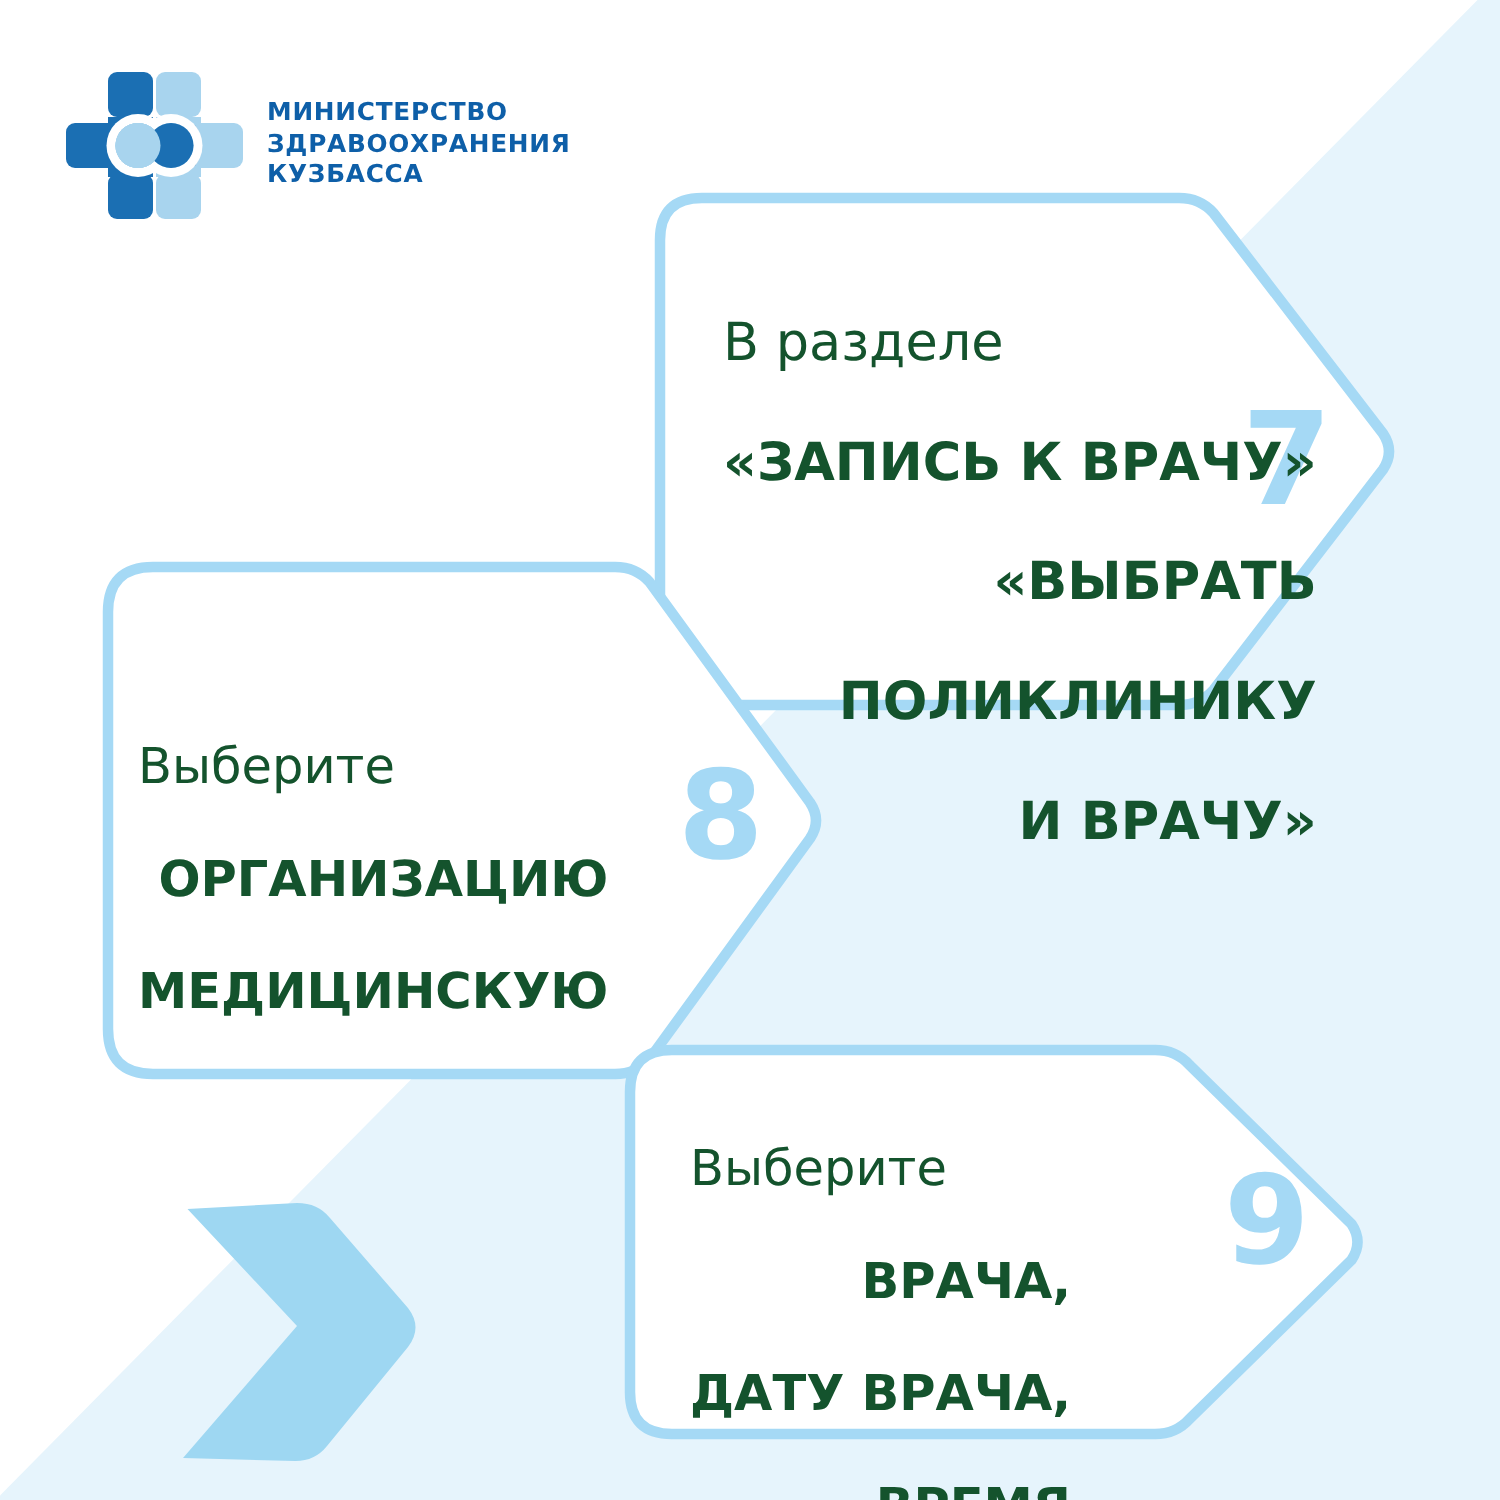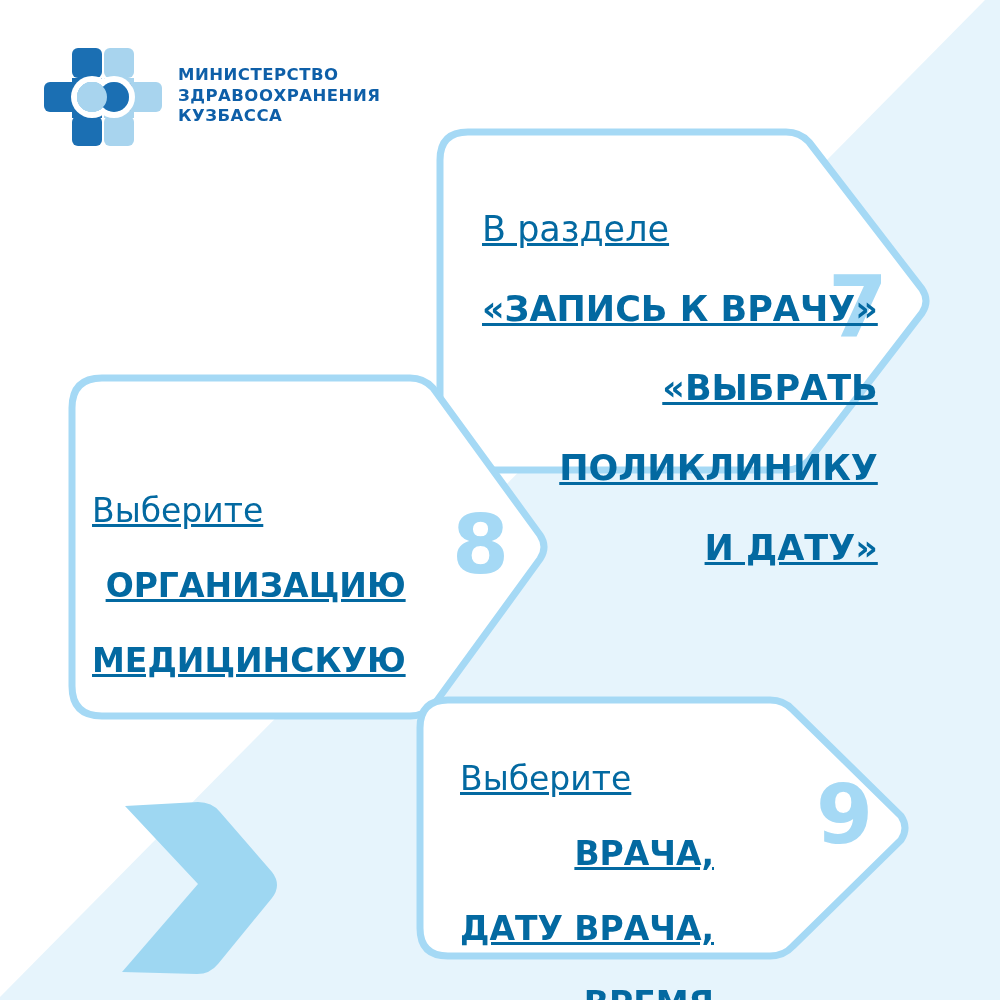--- a/index.html
+++ b/index.html
@@ -46,25 +46,24 @@
 
   
   .card {
     position: absolute;
     z-index: 3;
   }
   .card svg { display: block; overflow: visible; }
 
   .card-text {
     position: absolute;
-    color: #0369a1;
+    color: #14532d;
     font-family: "DejaVu Sans", "Liberation Sans", sans-serif;
     line-height: 1.14;
     white-space: pre-line;
-    text-decoration: underline;
   }
   .card-num {
     position: absolute;
     color: #A5D9F5;
     font-family: "DejaVu Sans", "Liberation Sans", sans-serif;
     font-weight: bold;
     line-height: 1;
     user-select: none;
   }
   .ln-reg { font-weight: normal; }
@@ -147,21 +146,21 @@
                Q6 344 6 316
                L6 34
                Q6 6 34 6 Z" fill="#ffffff" stroke="#A5D9F5" stroke-width="7" stroke-linejoin="round"></path>
     </svg>
     <div class="card-num" id="card7-num">7</div>
     <div class="card-text" id="card7-text">
       <div class="ln-reg">В разделе</div>
       <div class="ln-bold">«ЗАПИСЬ К ВРАЧУ»</div>
       <div class="ln-bold">«ВЫБРАТЬ</div>
       <div class="ln-bold">ПОЛИКЛИНИКУ</div>
-      <div class="ln-bold">И ДАТУ»</div>
+      <div class="ln-bold">И ВРАЧУ»</div>
     </div>
   </div>
 
   <div class="card" id="card8">
     <svg width="490" height="350" viewBox="0 0 490 350" aria-hidden="true">
       <path d="M36 6
                L344 6
                Q358 6 367 16
                L474 163
                Q482 175 474 187

